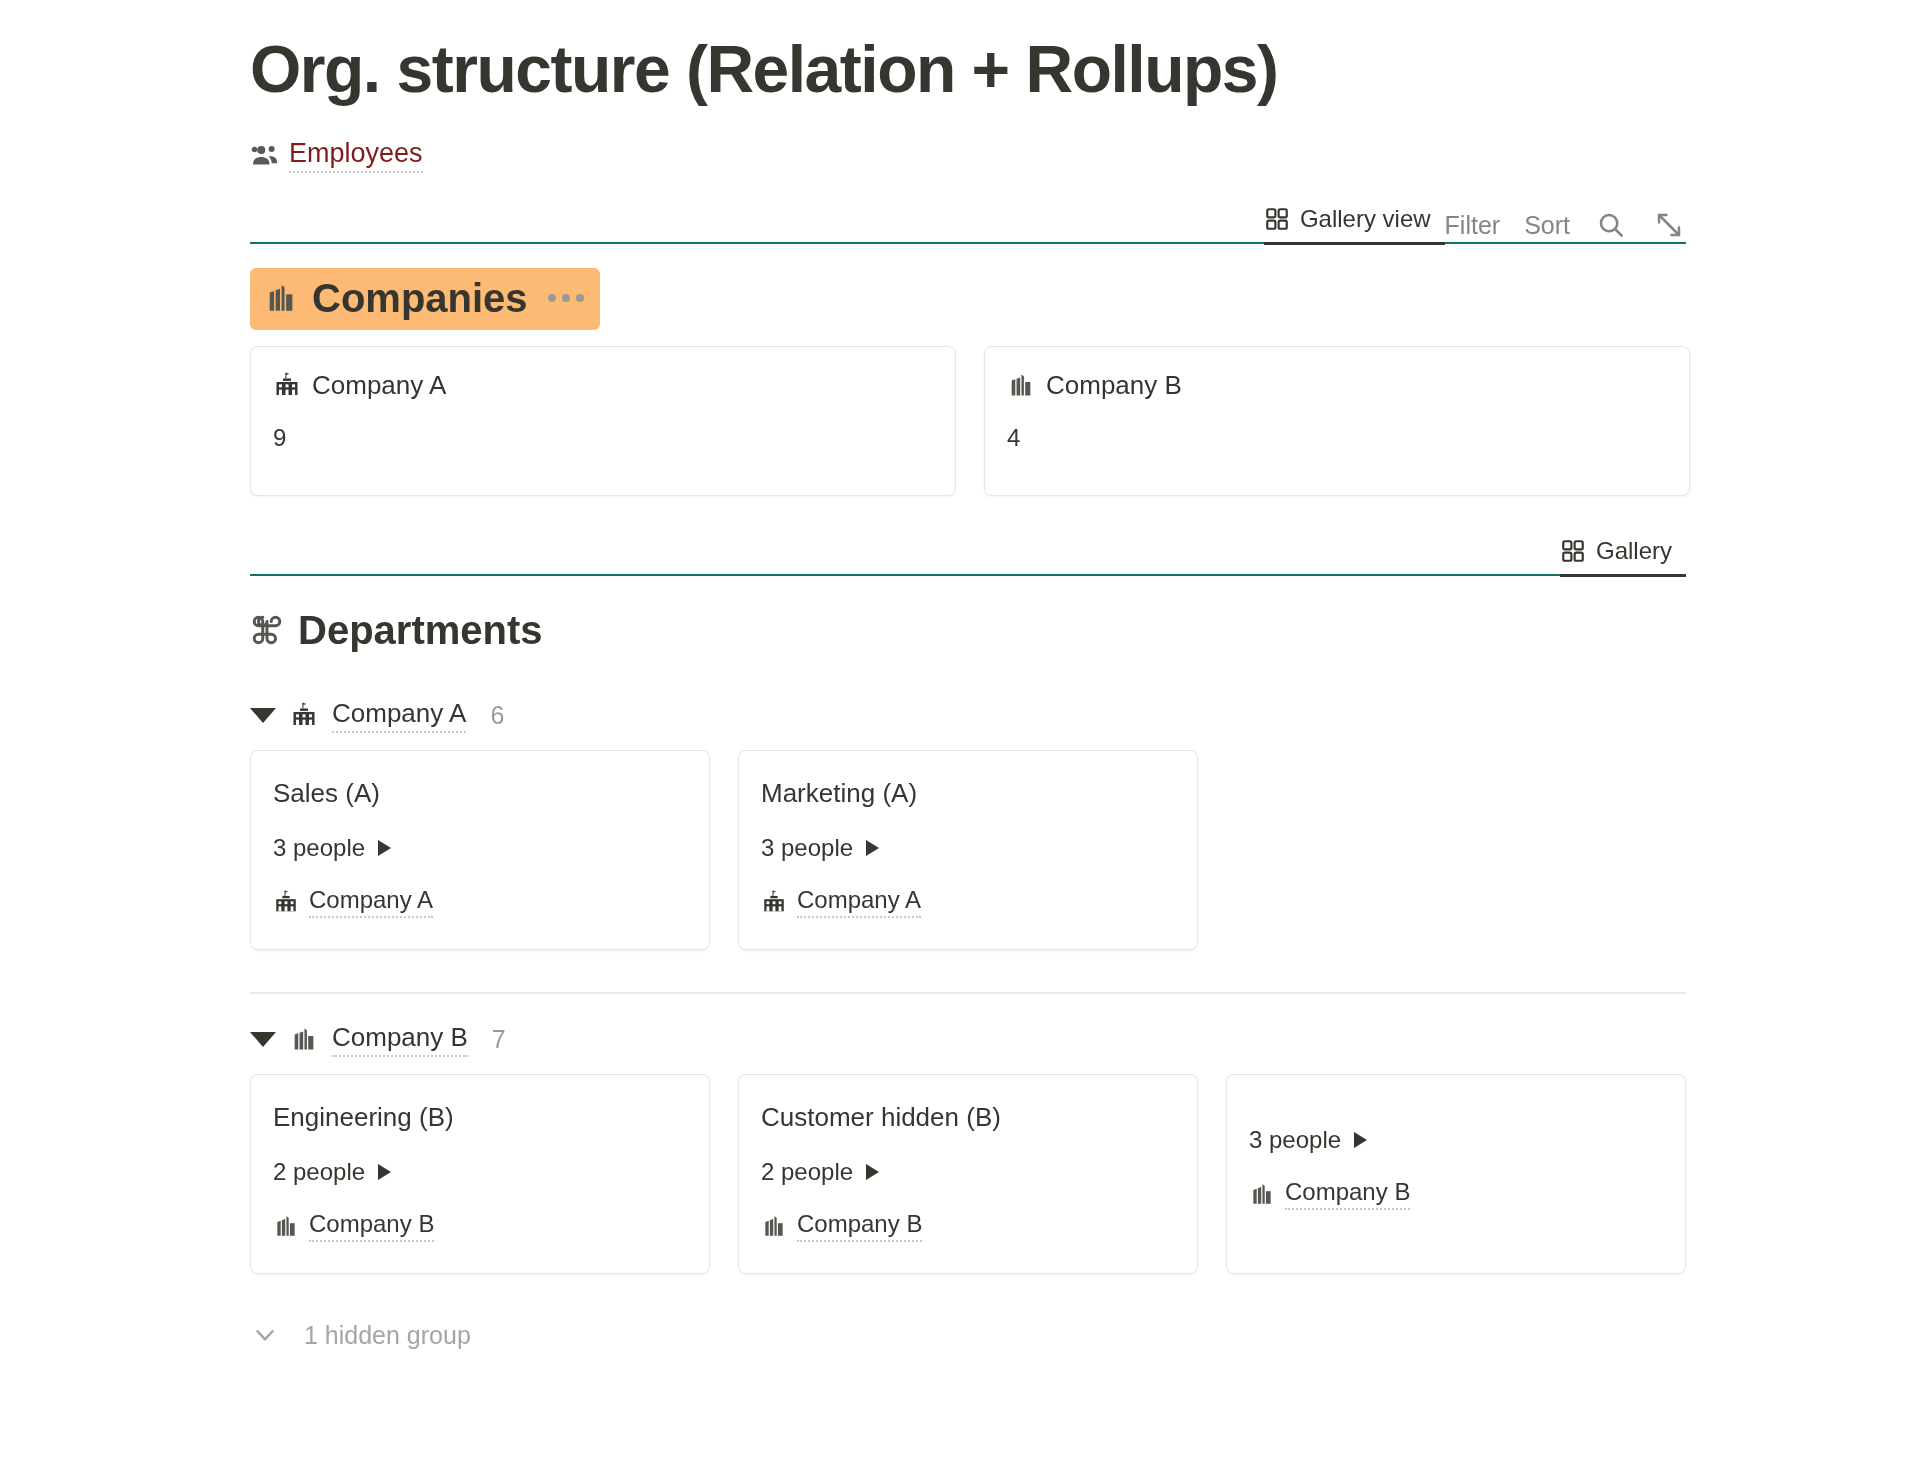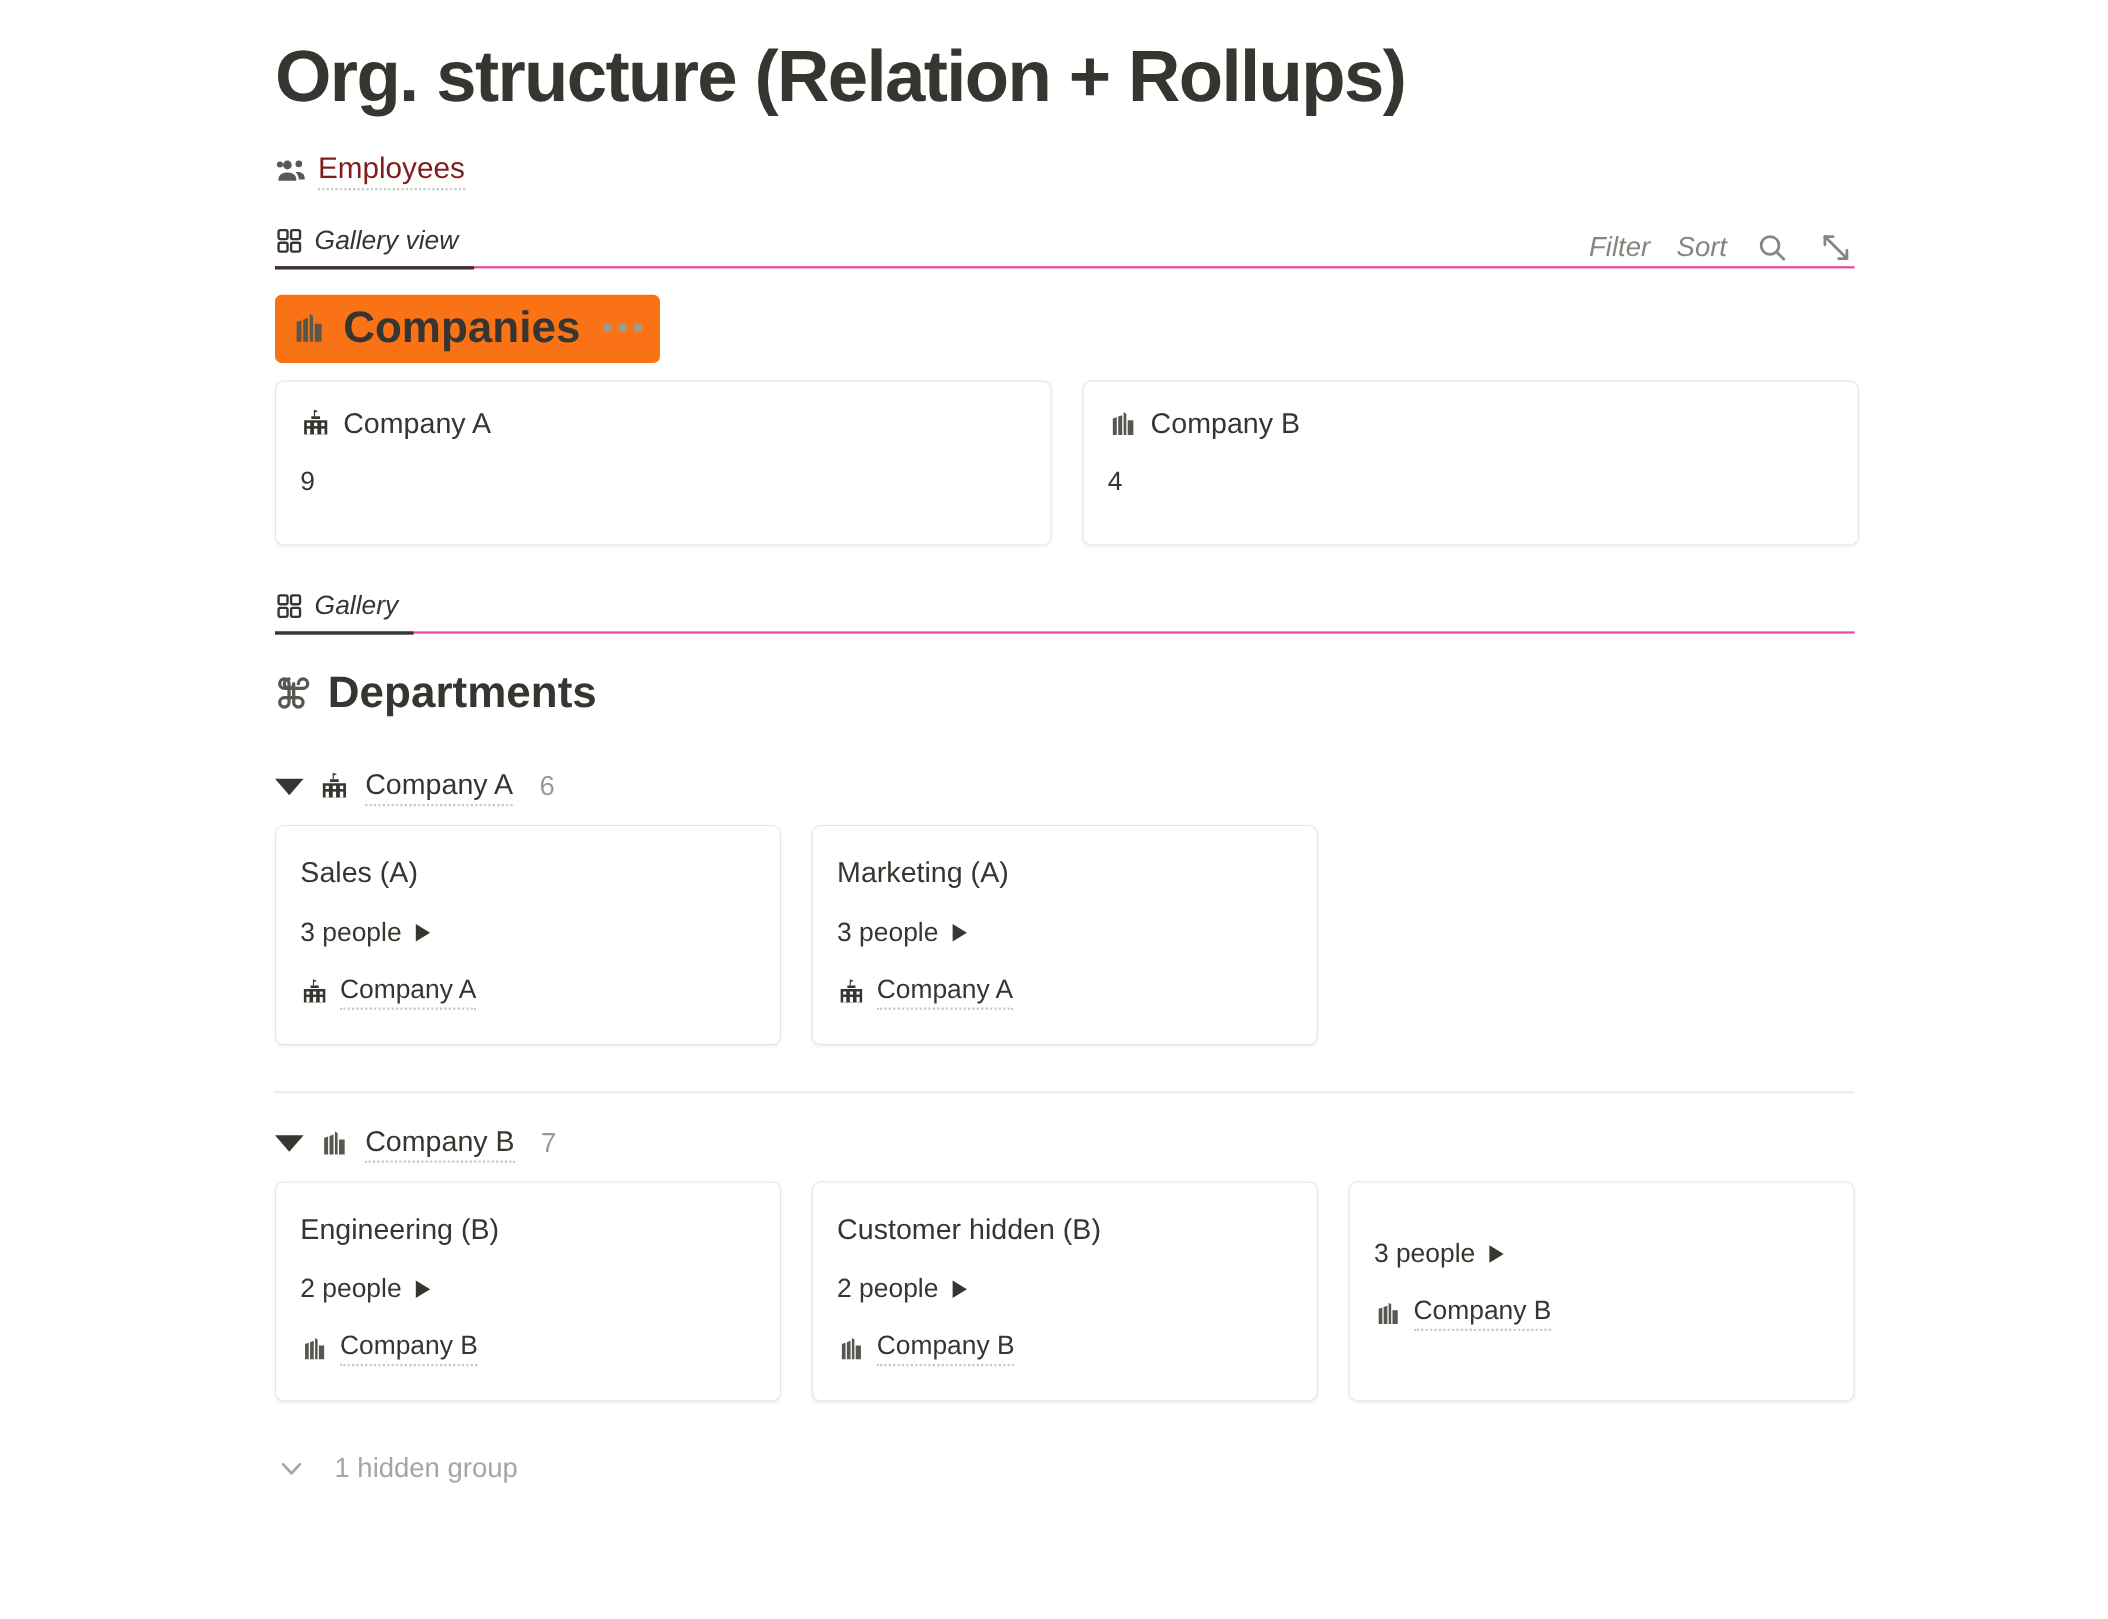--- a/index.html
+++ b/index.html
@@ -47,25 +47,24 @@
     padding-bottom: 2px;
   }
 
   
   .db-block { margin-top: 22px; }
 
   .view-bar {
     position: relative;
     display: flex;
     align-items: center;
-    justify-content: space-between;
+    justify-content: flex-end;
     width: 1436px;
     height: 50px;
-    border-bottom: 2px solid #ec4899;
-    font-style: italic;
+    border-bottom: 2px solid #0f766e;
   }
   .view-tabs { display: flex; align-items: flex-end; height: 50px; }
   .view-tab {
     display: flex;
     align-items: center;
     gap: 10px;
     height: 50px;
     padding: 0 14px 0 0;
     font-size: 24px;
     color: #37352f;
@@ -96,21 +95,21 @@
 
   
   .section-head {
     display: inline-flex;
     align-items: center;
     gap: 14px;
     margin-top: 24px;
     padding: 6px 16px 8px 14px;
     border-radius: 6px;
   }
-  .section-head.highlighted { background: #f97316; }
+  .section-head.highlighted { background: #fdba74; }
   .section-head .sec-title {
     font-size: 40px;
     line-height: 48px;
     font-weight: bold;
     color: #37352f;
   }
   .dots {
     display: inline-flex;
     gap: 6px;
     align-items: center;

